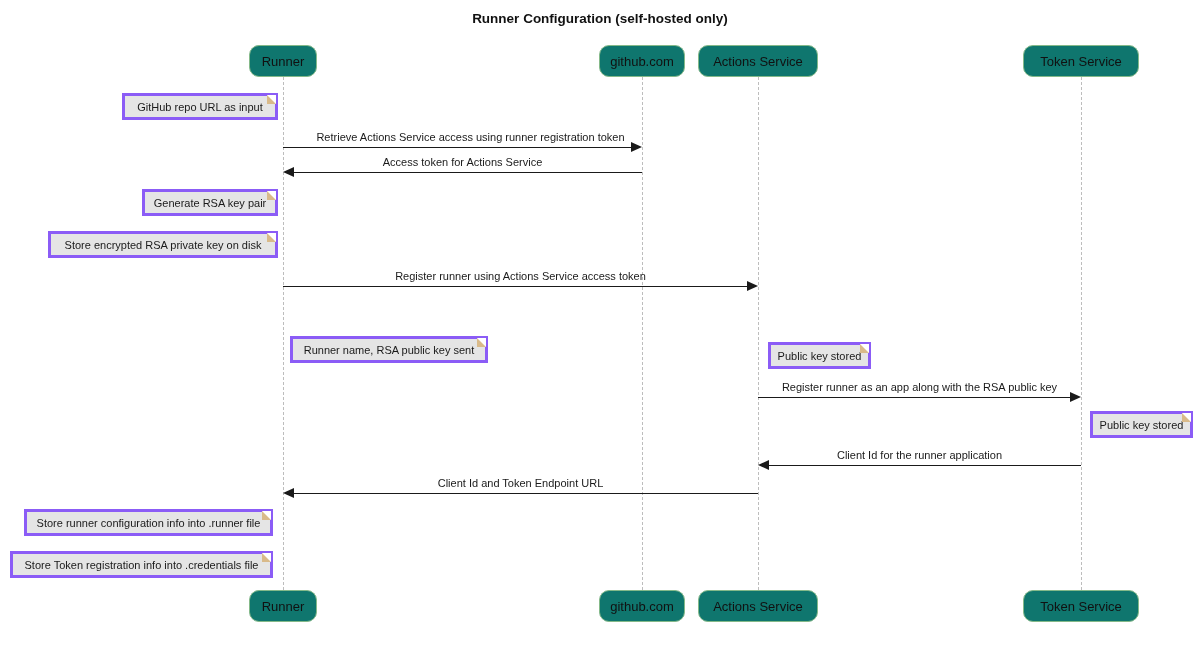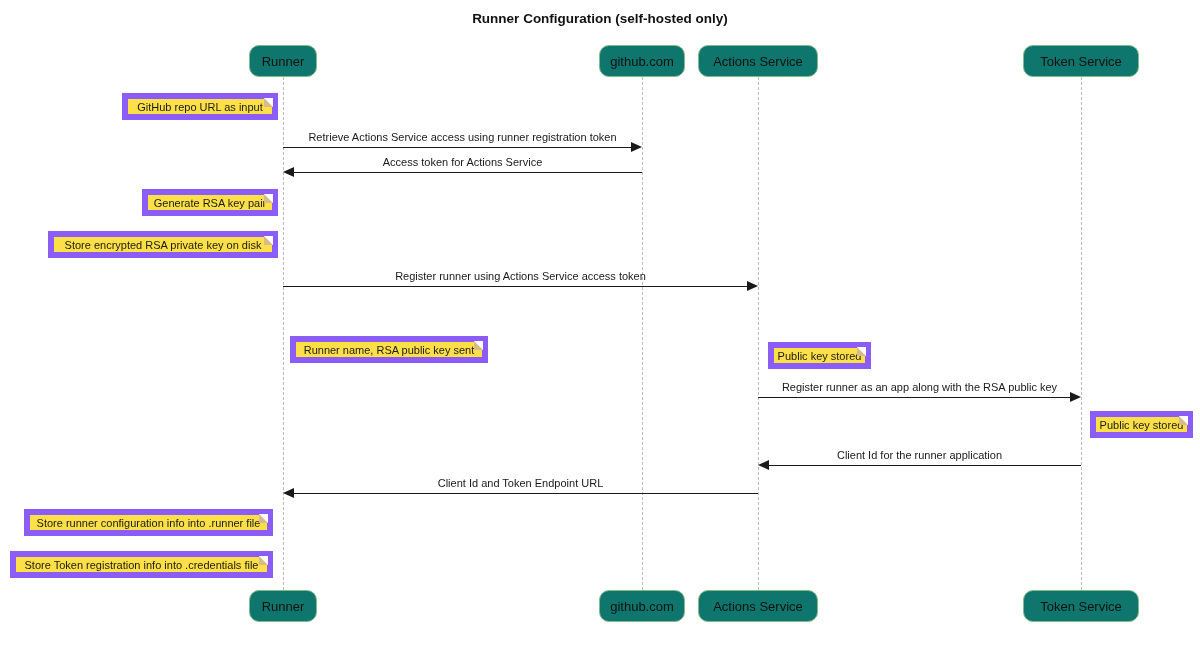--- a/index.html
+++ b/index.html
@@ -60,22 +60,22 @@
     border-width: 5px 0 5px 11px;
     border-color: transparent transparent transparent #1a1a1a;
   }
   .arrowhead.left {
     border-width: 5px 11px 5px 0;
     border-color: transparent #1a1a1a transparent transparent;
   }
   .note {
     position: absolute;
     height: 27px;
-    background: #fde047;
-    border: 6px solid #8b5cf6;
+    background: #e5e5e5;
+    border: 3px solid #8b5cf6;
     box-sizing: border-box;
     display: flex;
     align-items: center;
     justify-content: center;
     font-size: 11px;
     color: #1a1a1a;
     white-space: nowrap;
   }
   .fold {
     position: absolute;
@@ -102,21 +102,21 @@
   <div class="actor" style="left:599px; top:45px; width:86px;">github.com</div>
   <div class="actor" style="left:698px; top:45px; width:120px;">Actions Service</div>
   <div class="actor" style="left:1023px; top:45px; width:116px;">Token Service</div>
 
   <div class="actor" style="left:249px; top:590px; width:68px;">Runner</div>
   <div class="actor" style="left:599px; top:590px; width:86px;">github.com</div>
   <div class="actor" style="left:698px; top:590px; width:120px;">Actions Service</div>
   <div class="actor" style="left:1023px; top:590px; width:116px;">Token Service</div>
 
   <div>
-    <div class="msg-label" style="left:283px; top:131px; width:359px;">Retrieve Actions Service access using runner registration token</div>
+    <div class="msg-label" style="left:291px; top:131px; width:359px;">Retrieve Actions Service access using runner registration token</div>
     <div class="msg-line" style="left:283px; top:147px; width:354px;"></div>
     <div class="arrowhead right" style="left:631px; top:142px;"></div>
   </div>
 
   <div>
     <div class="msg-label" style="left:283px; top:156px; width:359px;">Access token for Actions Service</div>
     <div class="msg-line" style="left:288px; top:172px; width:354px;"></div>
     <div class="arrowhead left" style="left:283px; top:167px;"></div>
   </div>
 

